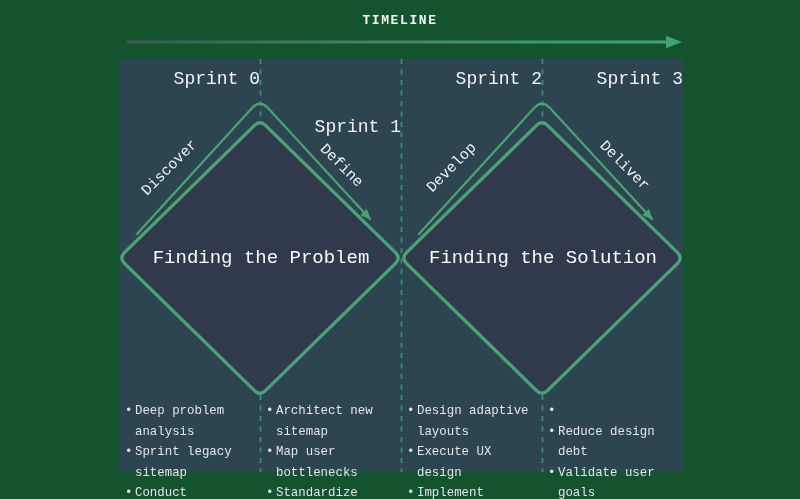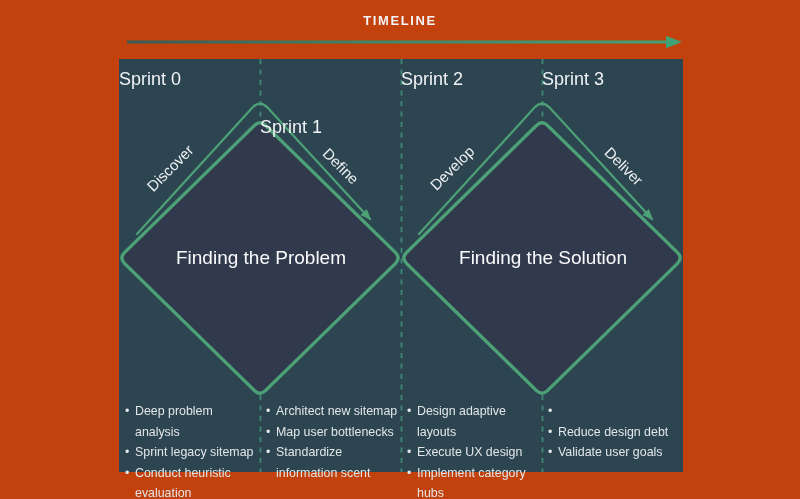--- a/index.html
+++ b/index.html
@@ -5,22 +5,23 @@
   html, body {
     margin: 0;
     padding: 0;
     background: #333b4e;
     font-family: "Liberation Sans", "DejaVu Sans", sans-serif;
   }
   .stage {
     position: relative;
     width: 800px;
     height: 499px;
-    background: #c2410c;
+    background: #14532d;
     overflow: hidden;
+    font-family: Liberation Mono, monospace;
   }
   .art {
     position: absolute;
     left: 0;
     top: 0;
   }
   .timeline-label {
     position: absolute;
     left: 0;
     top: 13px;
@@ -28,21 +29,21 @@
     text-align: center;
     color: #f2f4f6;
     font-size: 13px;
     font-weight: 600;
     letter-spacing: 1.6px;
   }
   .sprint-label {
     position: absolute;
     top: 69px;
     width: 141px;
-    text-align: left;
+    text-align: right;
     color: #f1f4f6;
     font-size: 18px;
     font-weight: 400;
   }
   .sprint-0 { left: 119px; }
   .sprint-1 { left: 260px; margin-top: 48px; }
   .sprint-2 { left: 401px; }
   .sprint-3 { left: 542px; }
   .phase-label {
     position: absolute;

